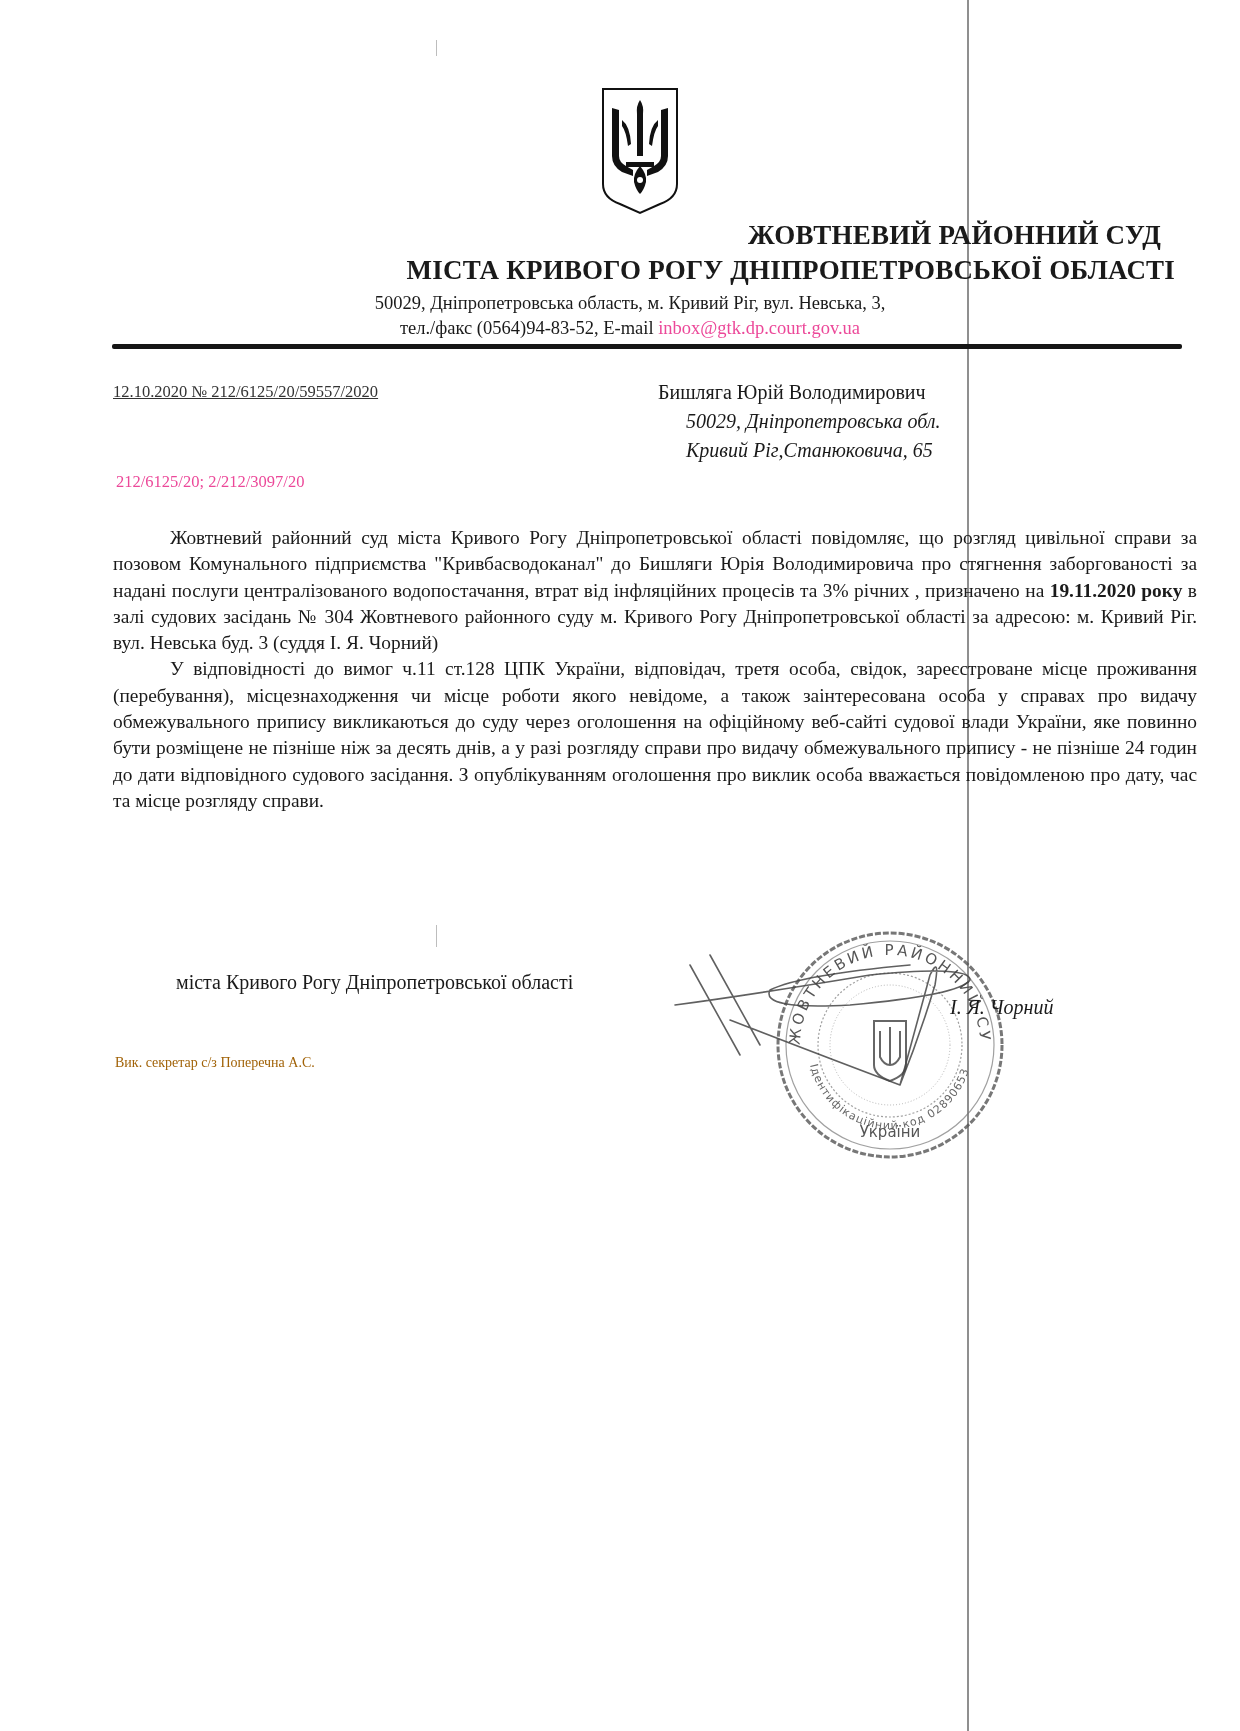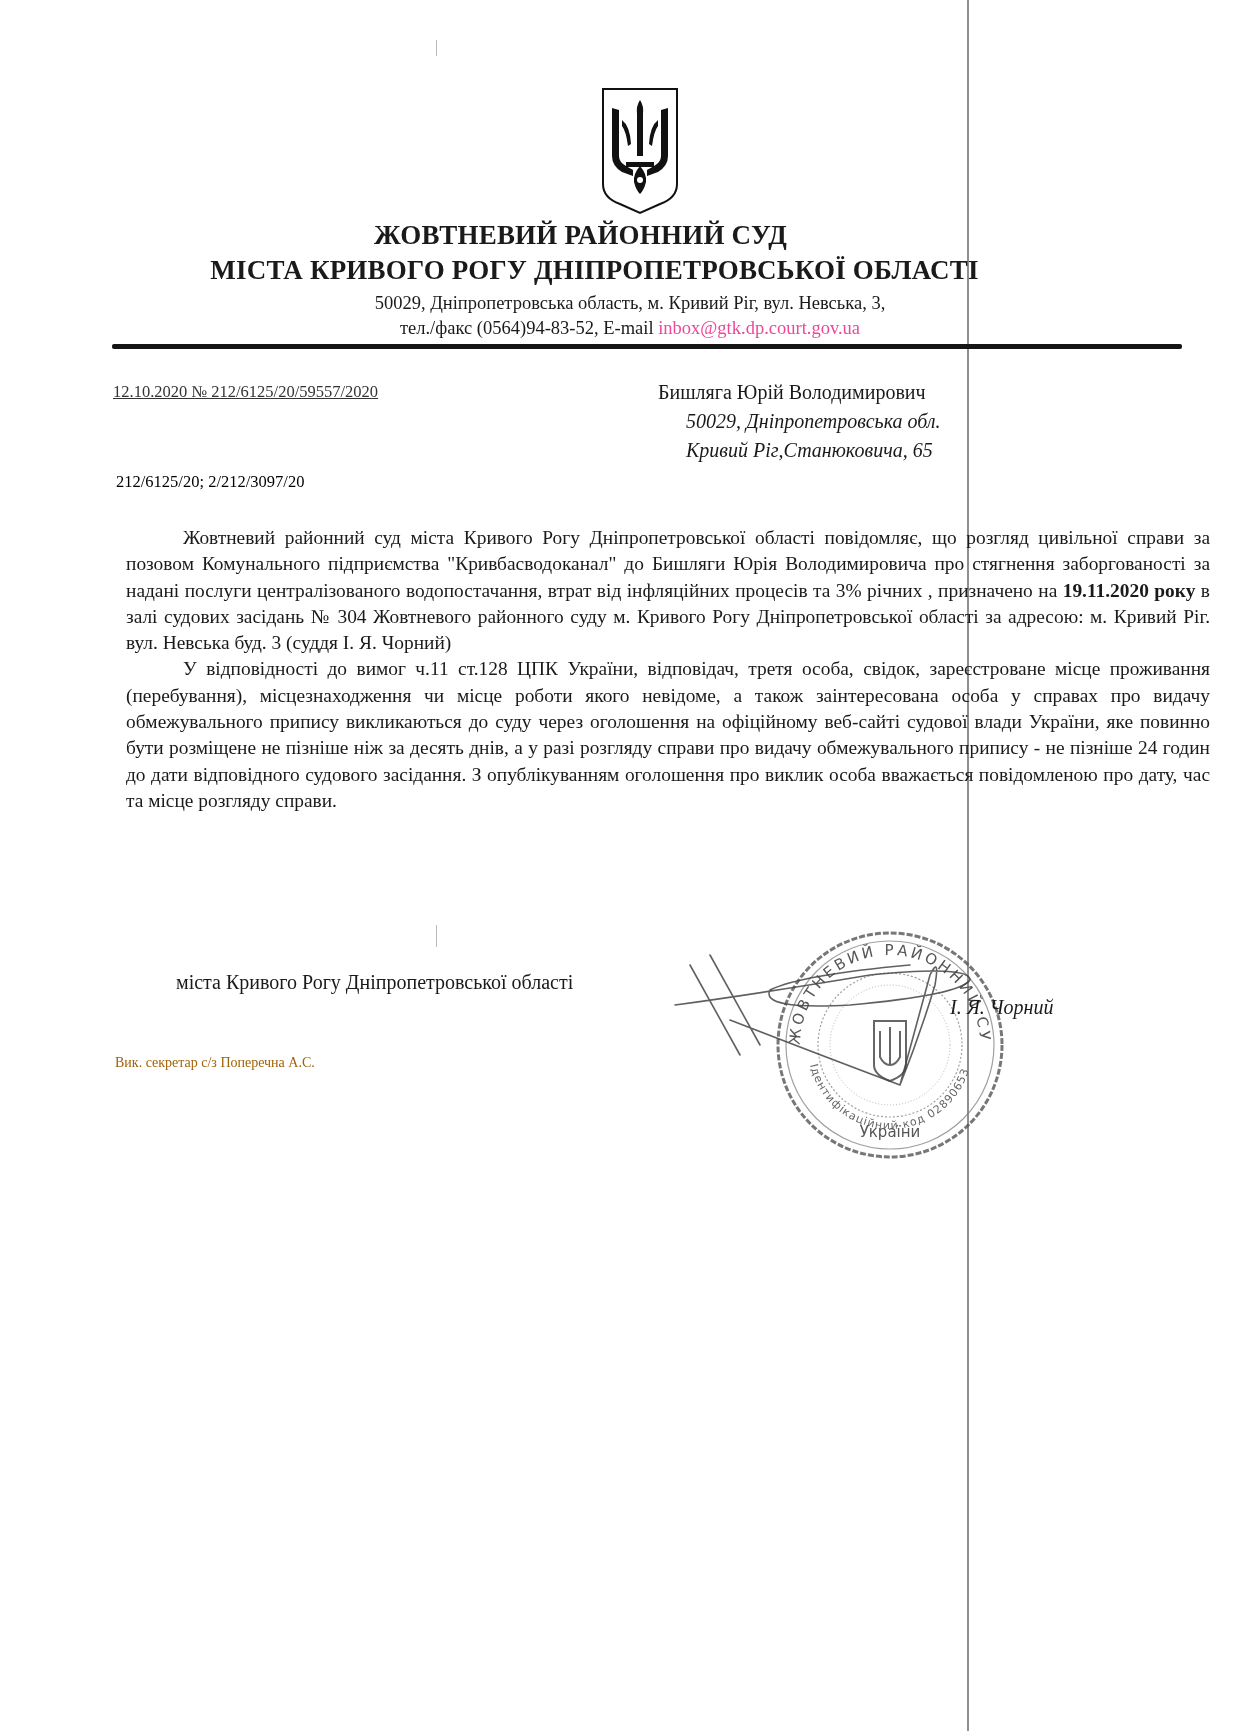--- a/index.html
+++ b/index.html
@@ -33,21 +33,21 @@
       position: absolute;
       left: 600px;
       top: 86px;
       width: 80px;
       height: 130px;
     }
     .court-name {
       position: absolute;
       left: 0;
       width: 1161px;
-      text-align: center;
+      text-align: right;
       font-weight: bold;
       font-size: 27px;
       letter-spacing: 0.2px;
     }
     .court-name.l1 { top: 220px; }
     .court-name.l2 { top: 255px; left: 14px; }
     .court-addr {
       position: absolute;
       left: 0;
       width: 1240px;
@@ -82,25 +82,25 @@
       top: 378px;
       font-size: 20px;
       line-height: 29px;
     }
     .recipient .r2, .recipient .r3 { padding-left: 28px; font-style: italic; }
     .case-numbers {
       position: absolute;
       left: 116px;
       top: 472px;
       font-size: 16.5px;
-      color: #000000;
+      color: #ec4899;
     }
     .body-text {
       position: absolute;
-      left: 126px;
+      left: 113px;
       top: 525px;
       width: 1084px;
       font-size: 19.4px;
       line-height: 26.3px;
       text-align: justify;
     }
     .body-text p {
       margin: 0;
       text-indent: 57px;
     }

